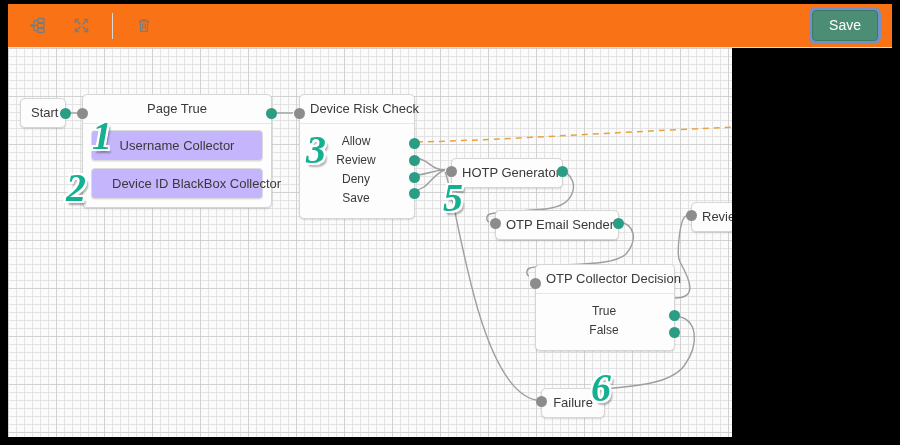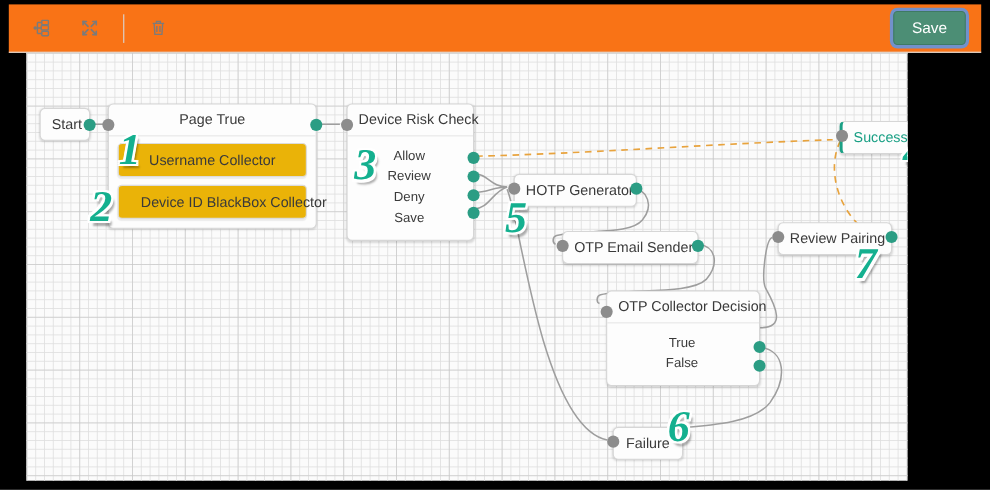--- a/index.html
+++ b/index.html
@@ -46,22 +46,22 @@
     font-size: 14px;
     padding: 6px 16px 7px;
     cursor: pointer;
     box-shadow: 0 0 0 3px rgba(90,150,235,0.85);
     font-family: "Liberation Sans", sans-serif;
   }
 
   
   #canvas {
     position: absolute;
-    left: 24px; top: 48px;
-    width: 801px; height: 389px;
+    left: 8px; top: 48px;
+    width: 724px; height: 389px;
     background-color: #fbfbfb;
     background-image:
       linear-gradient(to right, rgba(195,195,195,0.55) 1px, transparent 1px),
       linear-gradient(to bottom, rgba(195,195,195,0.55) 1px, transparent 1px),
       linear-gradient(to right, rgba(225,225,225,0.9) 1px, transparent 1px),
       linear-gradient(to bottom, rgba(225,225,225,0.9) 1px, transparent 1px);
     background-size: 48px 48px, 48px 48px, 8px 8px, 8px 8px;
     overflow: hidden;
   }
   #edges {
@@ -84,21 +84,21 @@
     text-align: center;
     padding: 7px 10px 8px;
     white-space: nowrap;
     line-height: 1;
   }
   .node.has-body > .node-title { border-bottom: 1px solid #e6e6e6; }
   .node-body { padding: 6px 8px 8px; }
   .child-card {
     border: 1px solid #dcdcdc;
     border-radius: 4px;
-    background: #eab308;
+    background: #c4b5fd;
     padding: 7px 10px;
     margin-bottom: 7px;
     text-align: center;
     font-size: 13px;
     color: #3a3a3a;
     box-shadow: 0 1px 1px rgba(0,0,0,0.07);
     white-space: nowrap;
   }
   .child-card:last-child { margin-bottom: 0; padding-left: 20px; }
   .out-row {

